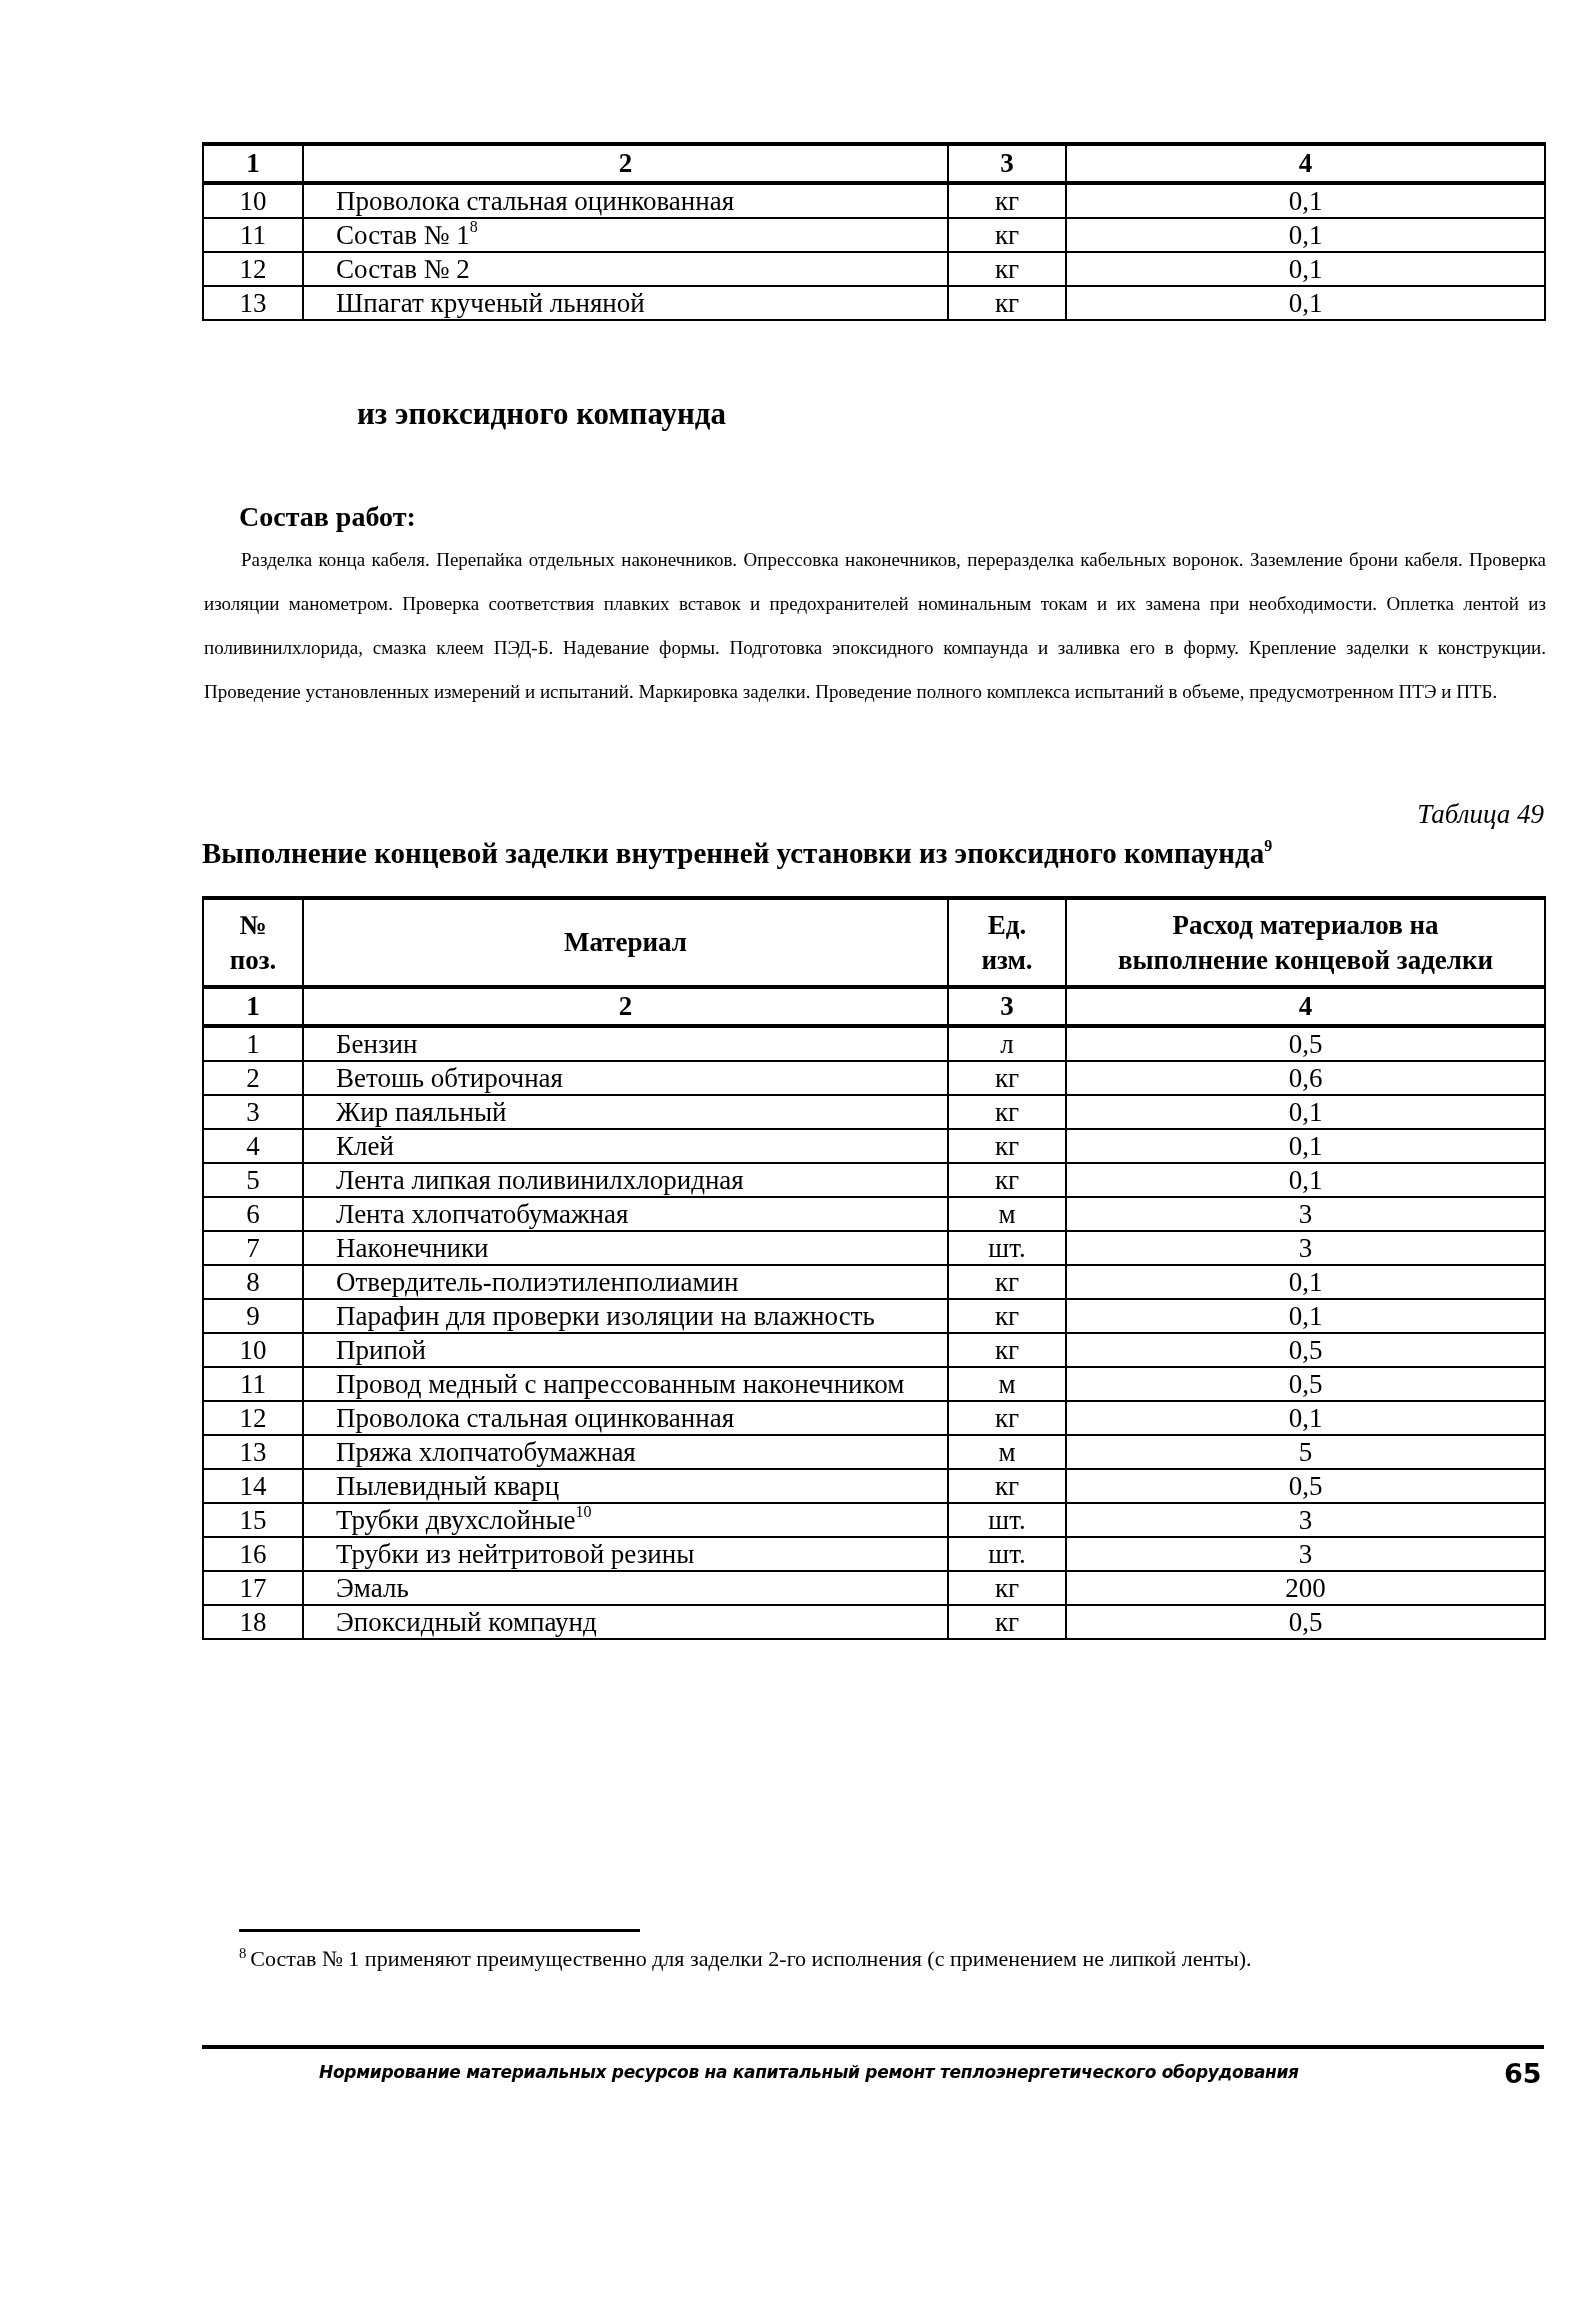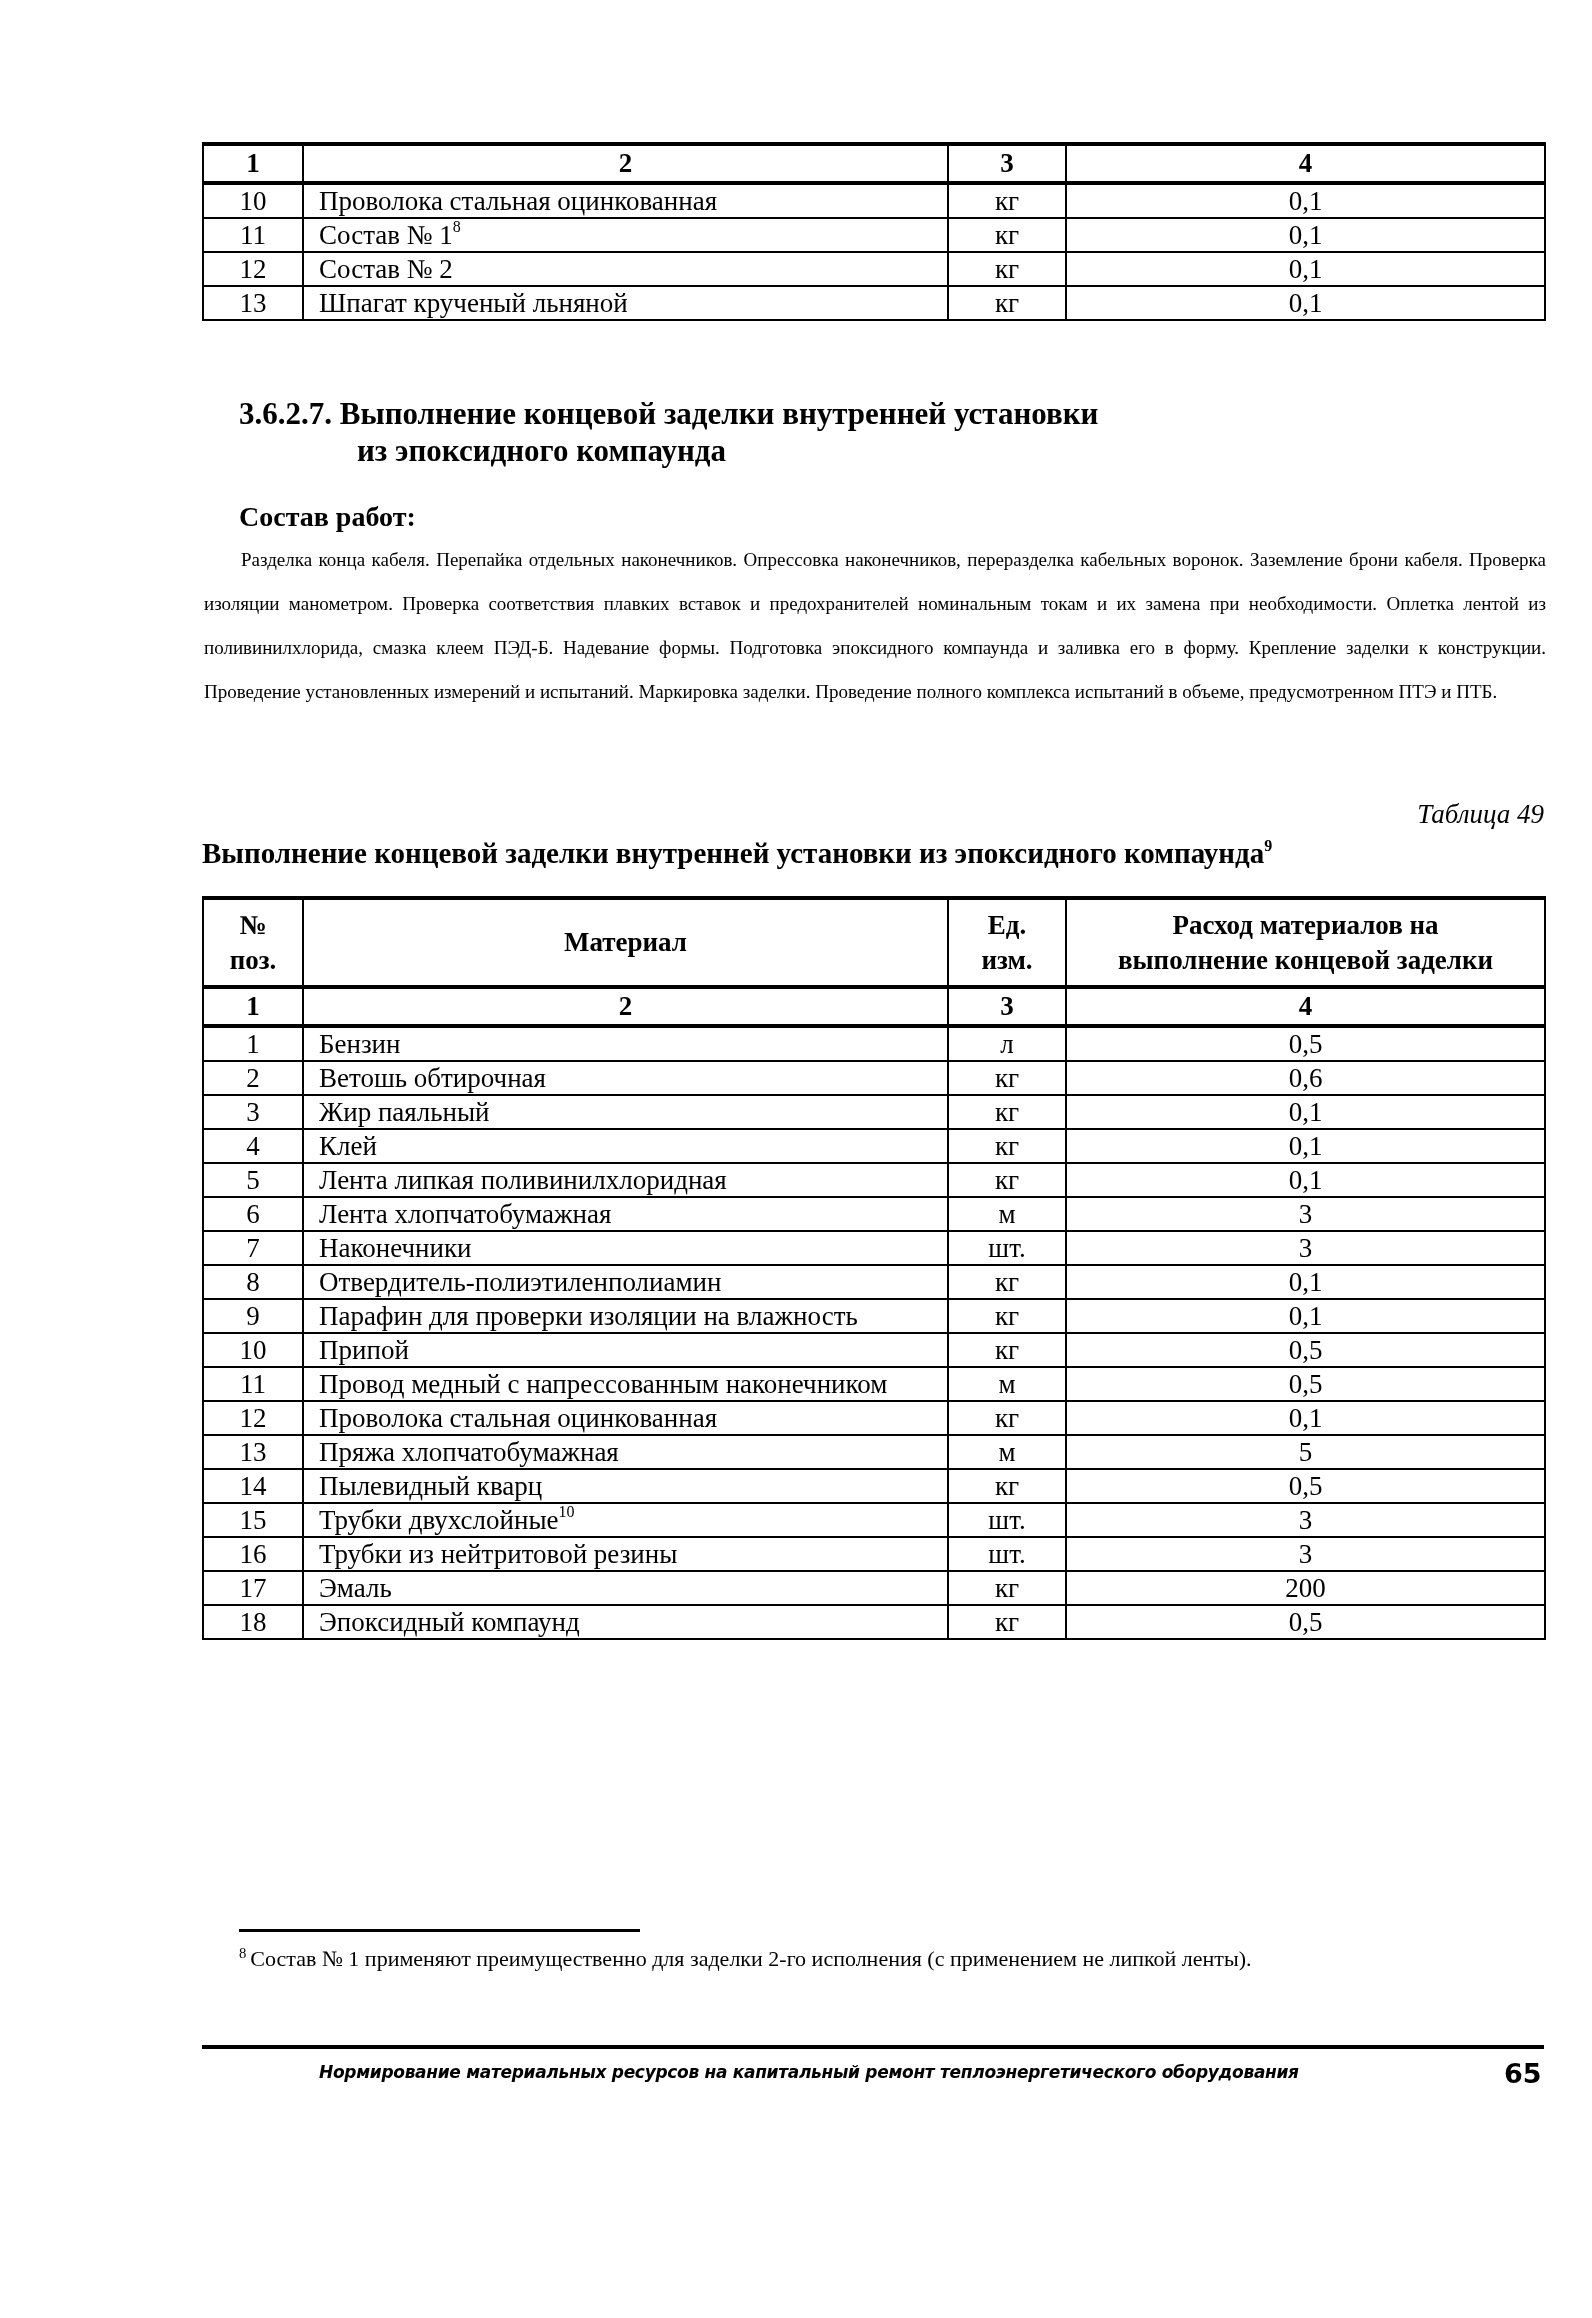--- a/index.html
+++ b/index.html
@@ -16,21 +16,21 @@
   }
   table.grid td, table.grid th {
     border: 2px solid #000; padding: 0 8px; vertical-align: middle;
     font-weight: normal;
   }
   table.grid col.c1 { width: 100px; }
   table.grid col.c2 { width: 645px; }
   table.grid col.c3 { width: 118px; }
   table.grid col.c4 { width: 479px; }
   table.grid td.n, table.grid td.u, table.grid td.v { text-align: center; }
-  table.grid td.m { text-align: left; padding-left: 15px; font-family: Liberation Serif, serif; }
+  table.grid td.m { text-align: left; padding-left: 32px; font-family: Liberation Serif, serif; }
   table.grid tr.idx td { font-weight: bold; text-align: center; height: 35px; border-bottom-width: 4px; }
   table.grid tr.row td { height: 32px; }
   table.grid tr.hdr th { font-weight: bold; text-align: center; height: 85px; border-bottom-width: 4px; border-top-width: 4px; line-height: 35px; }
   table.grid.top tr.idx td { border-top-width: 4px; }
   sup { font-size: 16px; line-height: 0; vertical-align: 12px; }
 
   #section-title {
     left: 239px; top: 395px; font-size: 31px; font-weight: bold; line-height: 37px;
   }
   #section-title .line2 { display: block; padding-left: 118px; }
@@ -95,21 +95,20 @@
       <tr class="row">
         <td class="n"><span>13</span></td>
         <td class="m"><span>Шпагат крученый льняной</span></td>
         <td class="u"><span>кг</span></td>
         <td class="v"><span>0,1</span></td>
       </tr>
     </tbody>
 </table>
 
 <div id="section-title" class="abs">
-  <span>3.6.2.7. Выполнение концевой заделки внутренней установки</span>
   <span class="line2">из эпоксидного компаунда</span>
 </div>
 <div id="work-heading" class="abs">Состав работ:</div>
 <div id="work-text" class="abs">Разделка конца кабеля. Перепайка отдельных наконечников. Опрессовка наконечников, переразделка кабельных воронок. Заземление брони кабеля. Проверка изоляции манометром. Проверка соответствия плавких вставок и предохранителей номинальным токам и их замена при необходимости. Оплетка лентой из поливинилхлорида, смазка клеем ПЭД-Б. Надевание формы. Подготовка эпоксидного компаунда и заливка его в форму. Крепление заделки к конструкции. Проведение установленных измерений и испытаний. Маркировка заделки. Проведение полного комплекса испытаний в объеме, предусмотренном ПТЭ и ПТБ.</div>
 
 <div id="table-label" class="abs">Таблица 49</div>
 <div id="table-title" class="abs">
   <span>Выполнение концевой заделки внутренней установки из эпоксидного компаунда</span><sup>9</sup>
 </div>
 

